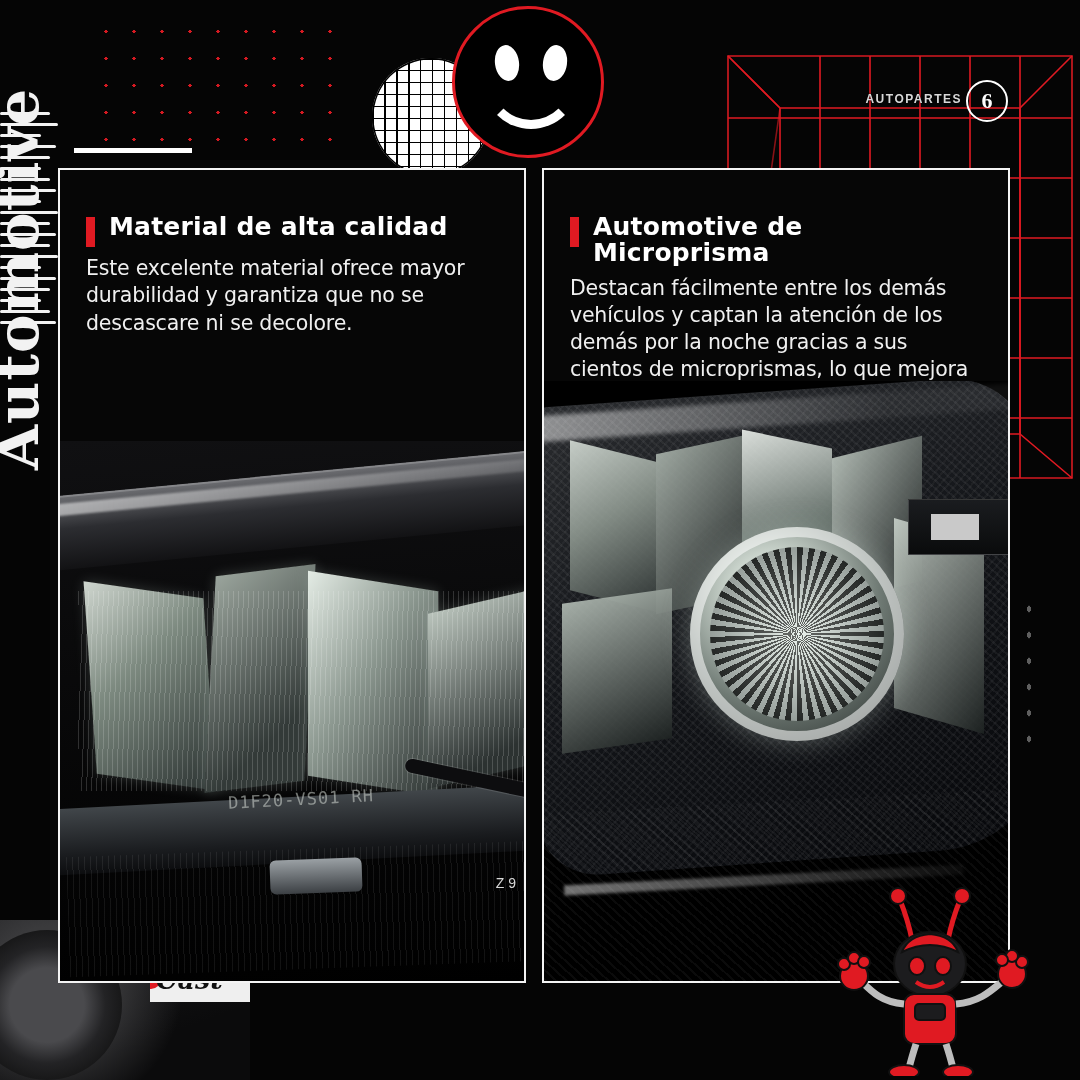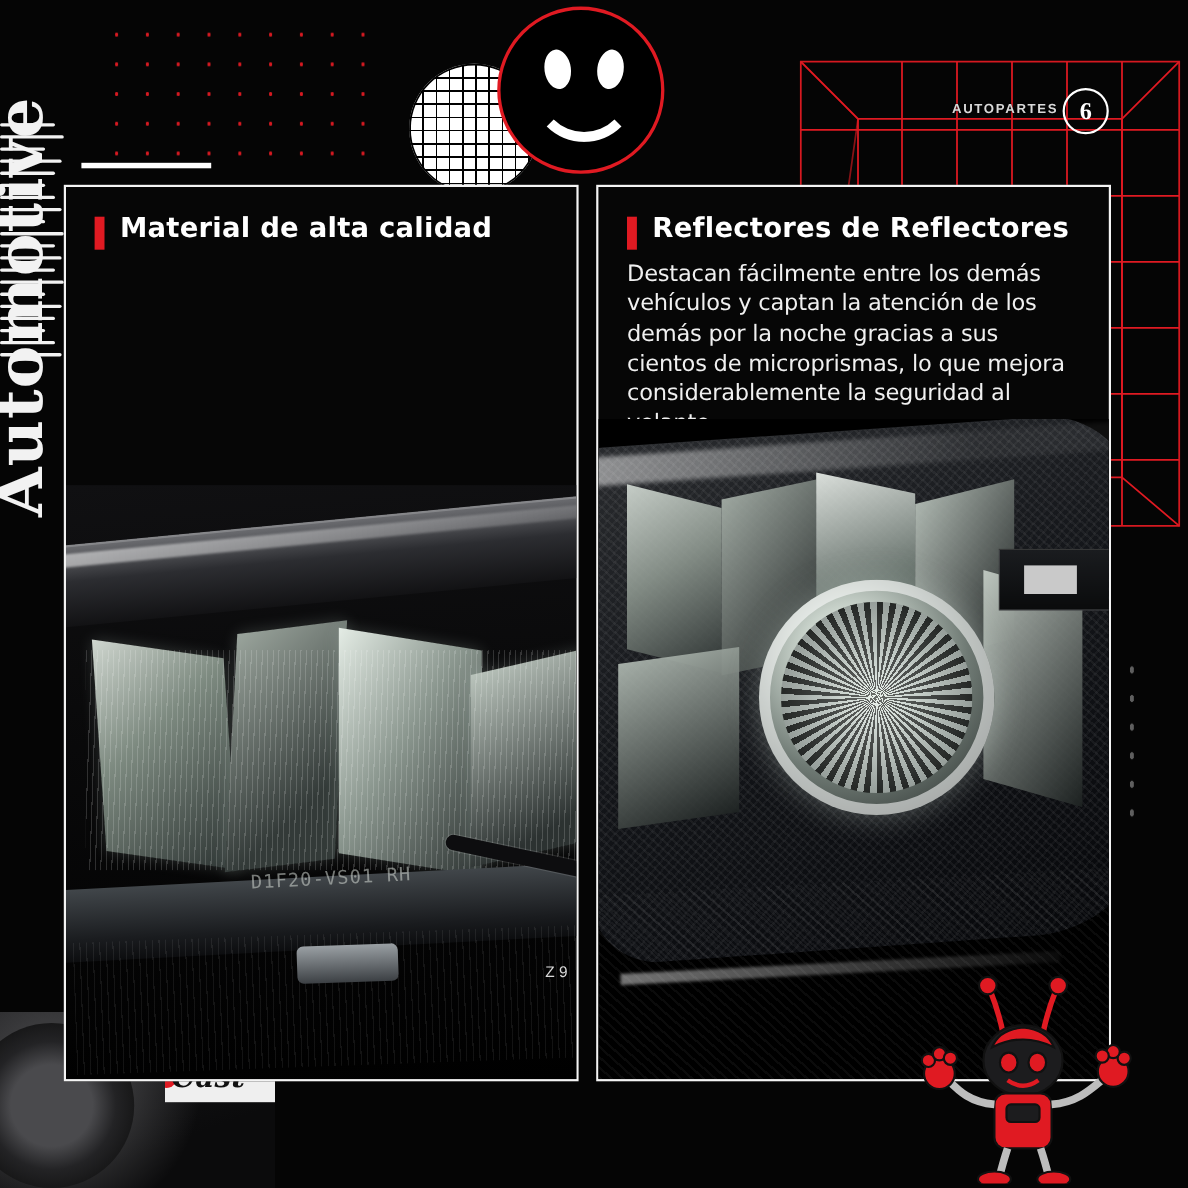--- a/index.html
+++ b/index.html
@@ -220,21 +220,21 @@
     gap: 16px;
   }
   .card {
     position: relative;
     width: 468px;
     height: 815px;
     border: 2px solid #f4f4f4;
     background: #060606;
     overflow: hidden;
   }
-  .card-head { padding: 24px 26px 0 26px; }
+  .card-head { padding: 44px 26px 0 26px; }
   .card-title-row {
     display: flex;
     align-items: flex-start;
     gap: 14px;
   }
   .accent-bar {
     width: 9px;
     height: 30px;
     background: #e01a22;
     flex: none;
@@ -531,20 +531,21 @@
 
   <div class="cards">
 
     <div class="card">
       <div class="card-head">
         <div class="card-title-row">
           <span class="accent-bar"></span>
           <h2 class="card-title">Material de alta calidad</h2>
         </div>
       </div>
+      <p class="card-body">Este excelente material ofrece mayor durabilidad y garantiza que no se descascare ni se decolore.</p>
 
       <div class="photo">
         <div class="hl-a">
           <div class="topbar"></div>
           <div class="topgloss"></div>
           <div class="facet f1"></div>
           <div class="facet f2"></div>
           <div class="facet f3"></div>
           <div class="facet f4"></div>
           <div class="ribs"></div>
@@ -556,21 +557,21 @@
           <div class="mini-txt">Z
 9</div>
         </div>
       </div>
     </div>
 
     <div class="card">
       <div class="card-head">
         <div class="card-title-row">
           <span class="accent-bar"></span>
-          <h2 class="card-title">Reflectores de Reflectores</h2>
+          <h2 class="card-title">Automotive de Microprisma</h2>
         </div>
       </div>
       <p class="card-body">Destacan fácilmente entre los demás vehículos y captan la atención de los demás por la noche gracias a sus cientos de microprismas, lo que mejora considerablemente la seguridad  al volante.</p>
 
       <div class="photo tall">
         <div class="hl-b">
           <div class="shell"></div>
           <div class="carbon"></div>
           <div class="edge-gloss"></div>
           <div class="prism p1"></div>

